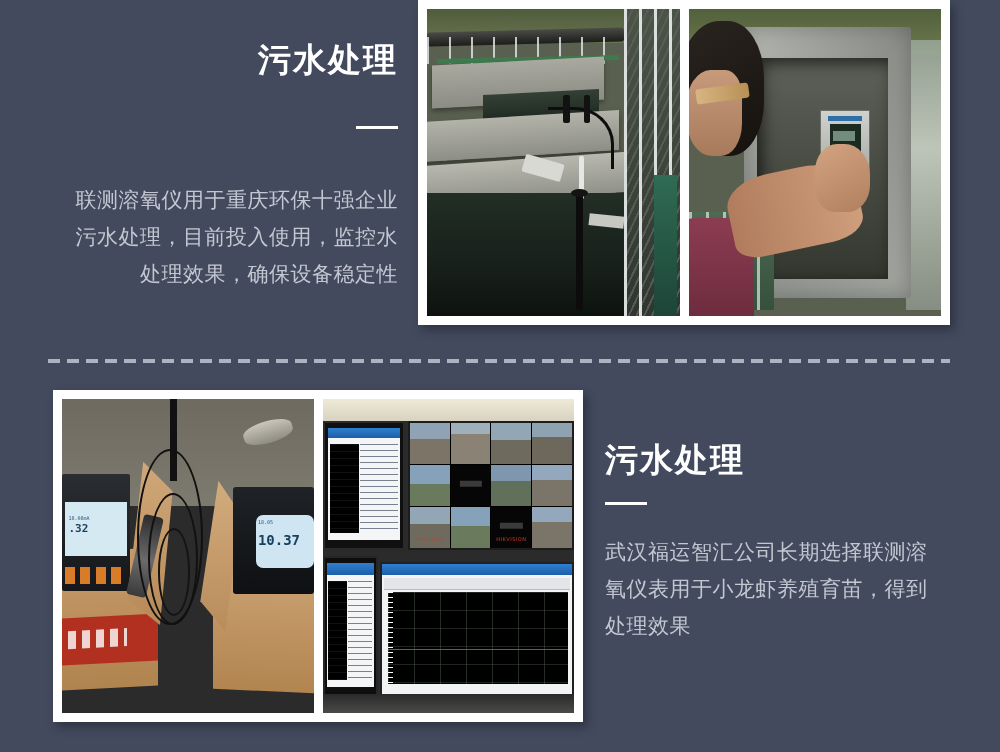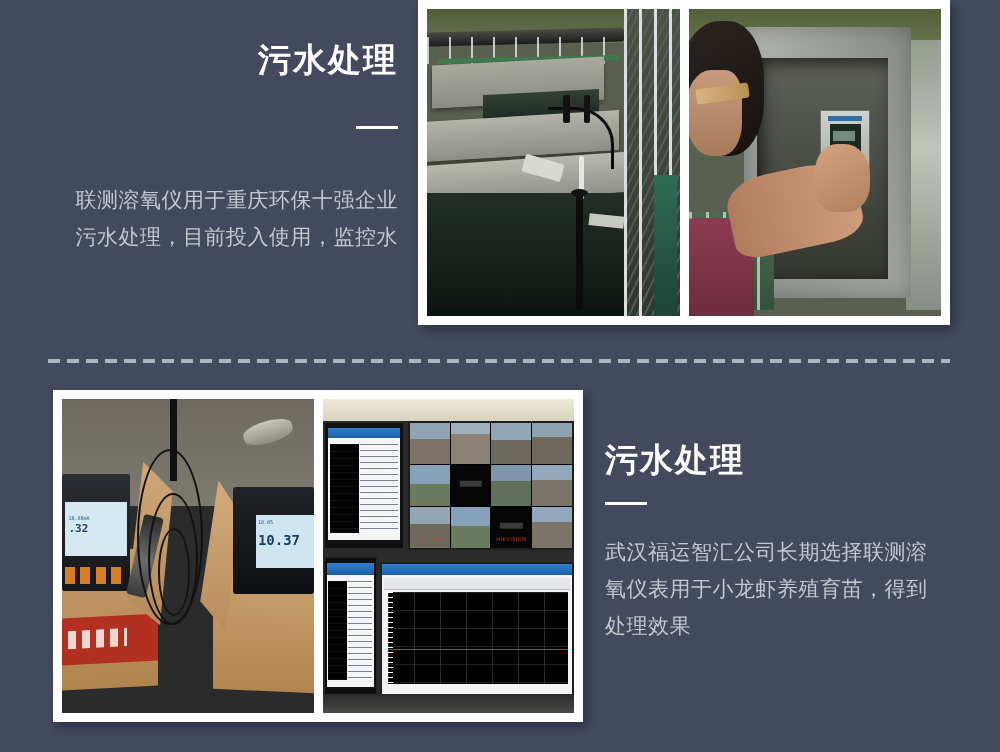--- a/index.html
+++ b/index.html
@@ -365,20 +365,21 @@
       #d97c27 0 16%, rgba(0,0,0,0) 16% 25%);
   }
   .ph-meters .meter-r{
     position:absolute; right:0; top:28%; width:32%; height:34%;
     background:linear-gradient(to bottom,#1f2226,#0e1013);
     border-radius:3px;
   }
   .ph-meters .meter-r .scr{
     position:absolute; left:28%; top:26%; width:72%; height:50%;
     background:#cfe6f2;
+    border-radius:7px;
   }
   .ph-meters .meter-r .val{
     position:absolute; left:4%; top:34%;
     color:#18405f; font-size:14px; font-weight:700; line-height:14px;
     font-family:"DejaVu Sans Mono",monospace;
   }
   .ph-meters .meter-r .top{
     position:absolute; left:4%; top:10%;
     color:#2b567d; font-size:5px; line-height:5px;
     font-family:"DejaVu Sans Mono",monospace;
@@ -509,20 +510,21 @@
 <body>
 
 <div id="page">
 
   <div id="top-text">
     <div class="section-title">污水处理</div>
     <div class="rule"></div>
     <div class="section-body">
       <div>联测溶氧仪用于重庆环保十强企业</div>
       <div>污水处理，目前投入使用，监控水</div>
+      <div>处理效果，确保设备稳定性</div>
     </div>
   </div>
 
   <div id="top-photos">
 
     <div class="photo ph-basin">
       <div class="sky"></div>
       <div class="pipe"></div>
       <div class="rail"></div>
       <div class="greenband"></div>

